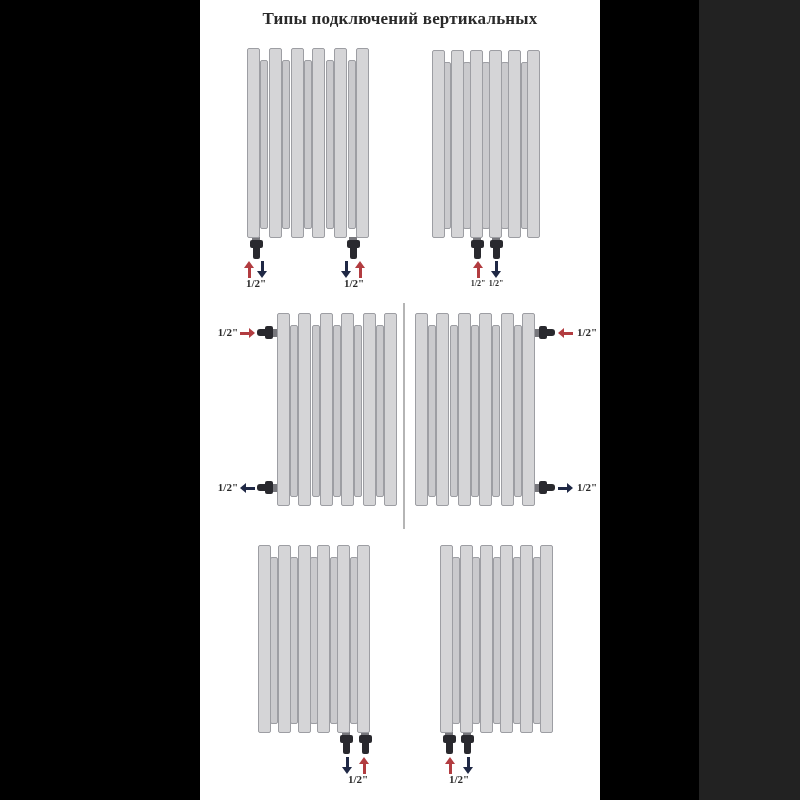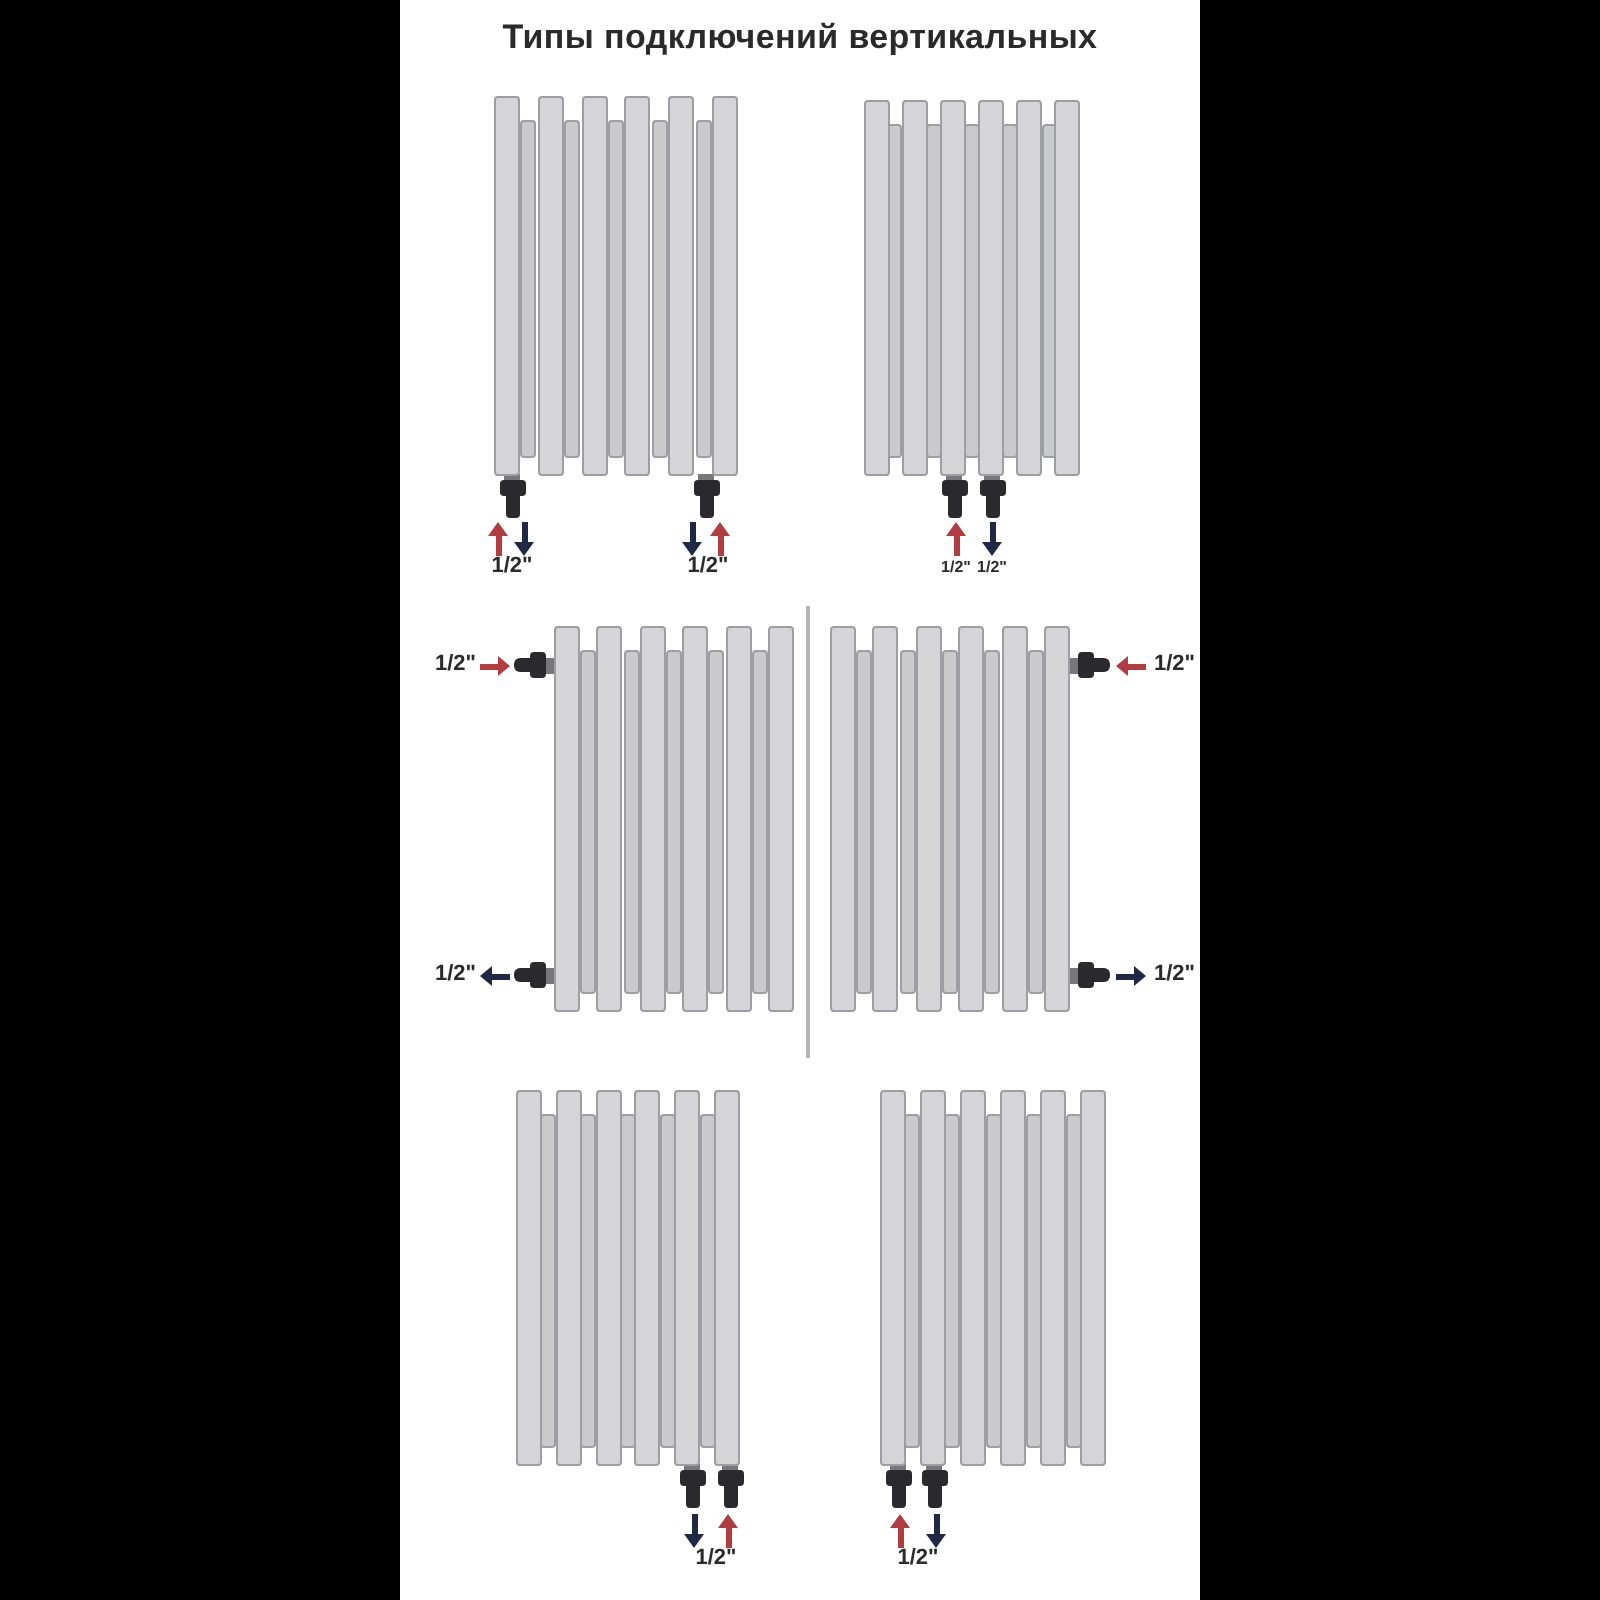--- a/index.html
+++ b/index.html
@@ -1,19 +1,19 @@
 <!DOCTYPE html>
 <html style="--bg: #ffffff; --pillar: #000000; --tube: #d5d5d7; --tube-r: #cacacd; --tube-b: #9d9ea3; --valve: #29292e; --supply: #b23c40; --return: #1f2845; --label: #2a2a2a; --divider: #b5b5b5;"><head>
 <meta charset="utf-8">
 <style>
   html,body{margin:0;padding:0;background:#222;}
   .canvas{
-    position:relative;width:800px;height:800px;overflow:hidden;
+    position:relative;width:699px;height:800px;overflow:hidden;
     background:var(--bg,#fff);
-    font-family:Liberation Sans, sans-serif;
+    font-family:Liberation Serif, serif;
   }
   .pillarbox{position:absolute;top:0;height:800px;width:200px;background:var(--pillar,#000);}
   .pillarbox.left{left:0;}
   .pillarbox.right{left:600px;}
   .title{
     position:absolute;left:200px;width:400px;top:9px;text-align:center;
     font-size:17px;font-weight:bold;color:var(--label,#2a2a2a);letter-spacing:.2px;
   }
   .divider{position:absolute;width:1.5px;background:var(--divider,#b9b9b9);}
   .radiator{position:absolute;}

